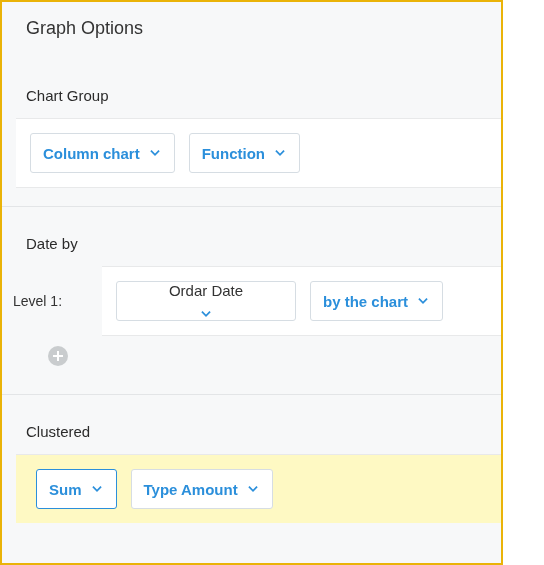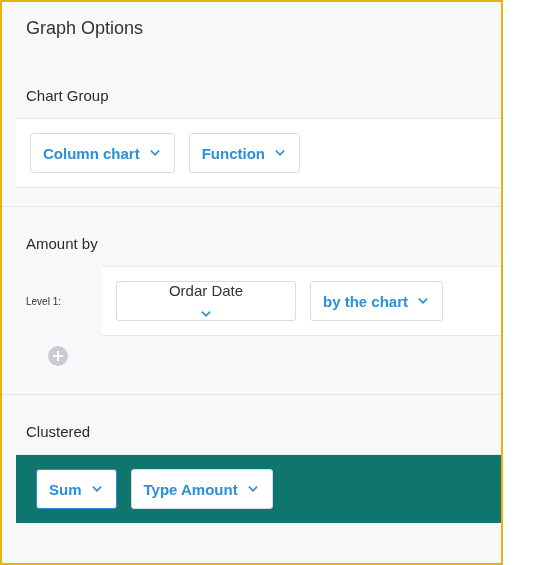--- a/index.html
+++ b/index.html
@@ -43,24 +43,24 @@
     gap: 14px;
     margin-left: 14px;
     width: calc(100% - 14px);
   }
   .white-row.indented {
     margin-left: 100px;
     width: calc(100% - 100px);
     padding-left: 14px;
   }
   .level-label {
-    font-size: 10px;
+    font-size: 14px;
     color: #333;
     position: absolute;
-    left: 24px;
+    left: 11px;
   }
   .level-row-wrap {
     position: relative;
     display: flex;
     align-items: center;
   }
   .dd {
     display: inline-flex;
     align-items: center;
     border: 1px solid #d6dde3;
@@ -113,21 +113,21 @@
     width: 10px;
     height: 10px;
     fill: #fff;
   }
   .divider {
     height: 1px;
     background: #e3e5e7;
     margin: 18px 0 0 0;
   }
   .func-row {
-    background: #0f766e;
+    background: #fef9c3;
     border-top: 1px solid #e8e9ea;
     padding: 14px 0 14px 20px;
     display: flex;
     align-items: flex-start;
     gap: 14px;
     margin-left: 14px;
     width: calc(100% - 14px);
   }
 </style>
 </head>
@@ -155,21 +155,21 @@
               <path fill="none" stroke="#2b8fdb" stroke-width="3" d="M5 8l7 7 7-7"></path>
             </svg>
         </span>
       </div>
     </div>
   </div>
 
   <div class="divider"></div>
 
   <div class="section">
-    <div class="section-label tight-top">Amount by</div>
+    <div class="section-label tight-top">Date by</div>
 
     <div class="level-row-wrap">
       <span class="level-label">Level 1:</span>
       <div class="white-row indented">
         <div class="dd plain-text wide">
           <span>Ordar Date</span>
           <span class="caret">
             <svg viewBox="0 0 24 24">
                 <path fill="none" stroke="#2b8fdb" stroke-width="3" d="M5 8l7 7 7-7"></path>
               </svg>

